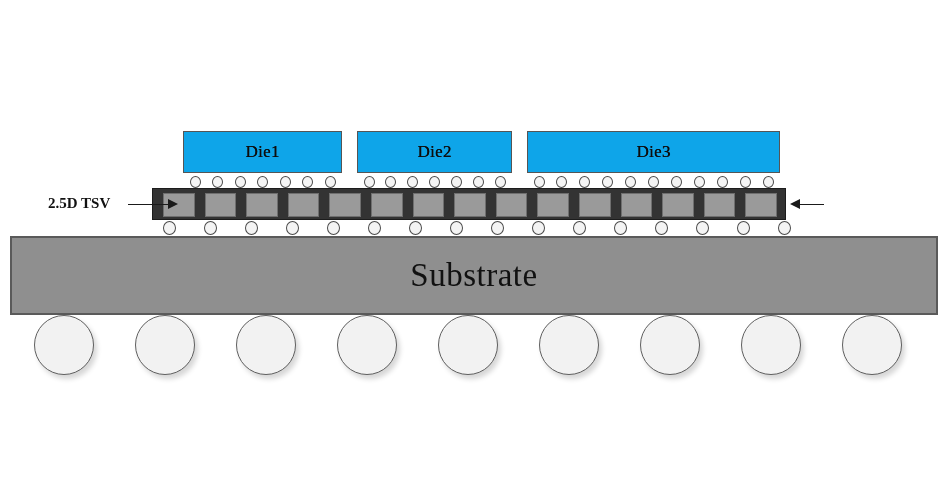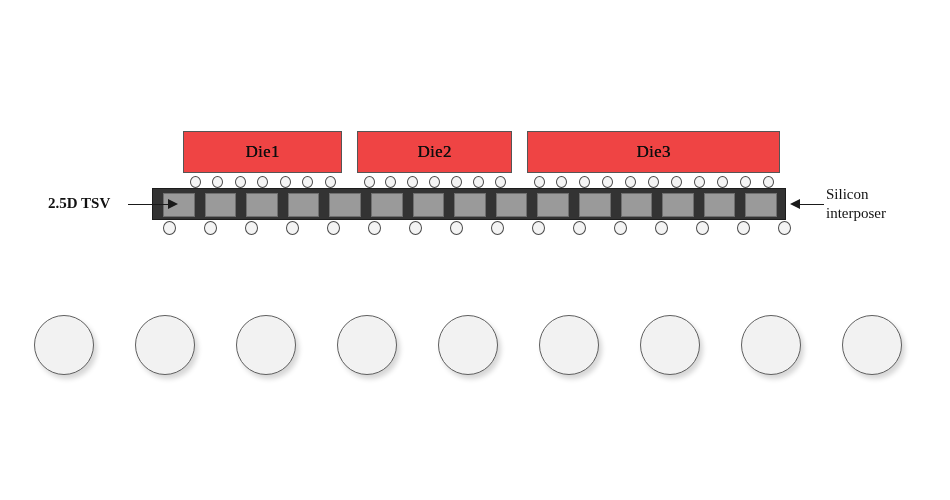--- a/index.html
+++ b/index.html
@@ -15,21 +15,21 @@
     position: relative;
     width: 950px;
     height: 500px;
     background: #ffffff;
     overflow: hidden;
   }
 
   
   .die {
     position: absolute;
-    background: #ef4444;
+    background: #0ea5e9;
     border: 1.5px solid #555555;
     box-sizing: border-box;
     display: flex;
     align-items: center;
     justify-content: center;
   }
   .die-label {
     font-family: "Liberation Serif", "DejaVu Serif", serif;
     font-size: 17px;
     color: #0d0d0d;
@@ -188,37 +188,36 @@
       <div class="ubump" style="left: 490.5px; top: 221px; width: 13px; height: 14px;"></div>
       <div class="ubump" style="left: 531.5px; top: 221px; width: 13px; height: 14px;"></div>
       <div class="ubump" style="left: 572.5px; top: 221px; width: 13px; height: 14px;"></div>
       <div class="ubump" style="left: 613.5px; top: 221px; width: 13px; height: 14px;"></div>
       <div class="ubump" style="left: 654.5px; top: 221px; width: 13px; height: 14px;"></div>
       <div class="ubump" style="left: 695.5px; top: 221px; width: 13px; height: 14px;"></div>
       <div class="ubump" style="left: 736.5px; top: 221px; width: 13px; height: 14px;"></div>
       <div class="ubump" style="left: 777.5px; top: 221px; width: 13px; height: 14px;"></div>
     </div>
 
+  <div id="substrate" style="left: 10px; top: 236px; width: 928px; height: 79px;">
+    <span id="substrate-label">Substrate</span>
+  </div>
 
   <div id="solder-balls-layer">
       <div class="solder-ball" style="left: 34px; top: 315px; width: 60px; height: 60px;"></div>
       <div class="solder-ball" style="left: 135px; top: 315px; width: 60px; height: 60px;"></div>
       <div class="solder-ball" style="left: 236px; top: 315px; width: 60px; height: 60px;"></div>
       <div class="solder-ball" style="left: 337px; top: 315px; width: 60px; height: 60px;"></div>
       <div class="solder-ball" style="left: 438px; top: 315px; width: 60px; height: 60px;"></div>
       <div class="solder-ball" style="left: 539px; top: 315px; width: 60px; height: 60px;"></div>
       <div class="solder-ball" style="left: 640px; top: 315px; width: 60px; height: 60px;"></div>
       <div class="solder-ball" style="left: 741px; top: 315px; width: 60px; height: 60px;"></div>
       <div class="solder-ball" style="left: 842px; top: 315px; width: 60px; height: 60px;"></div>
     </div>
 
   <div class="callout-text" id="tsv-callout-text" style="left: 48px; top: 194px; font-weight: bold;">2.5D TSV</div>
   <div class="leader" id="tsv-leader" style="left: 128px; top: 204px; width: 48px;"></div>
   <div class="arrow-right" id="tsv-arrow" style="left: 168px; top: 199px;"></div>
 
-  <div class="callout-text two-line" id="interposer-callout-text" style="left: 826px; top: 185px;">
-    <span>Silicon</span><br>
-    <span>interposer</span>
-  </div>
   <div class="leader" id="interposer-leader" style="left: 800px; top: 204px; width: 24px;"></div>
   <div class="arrow-left" id="interposer-arrow" style="left: 790px; top: 199px;"></div>
 
 </div>
 
 </body></html>

